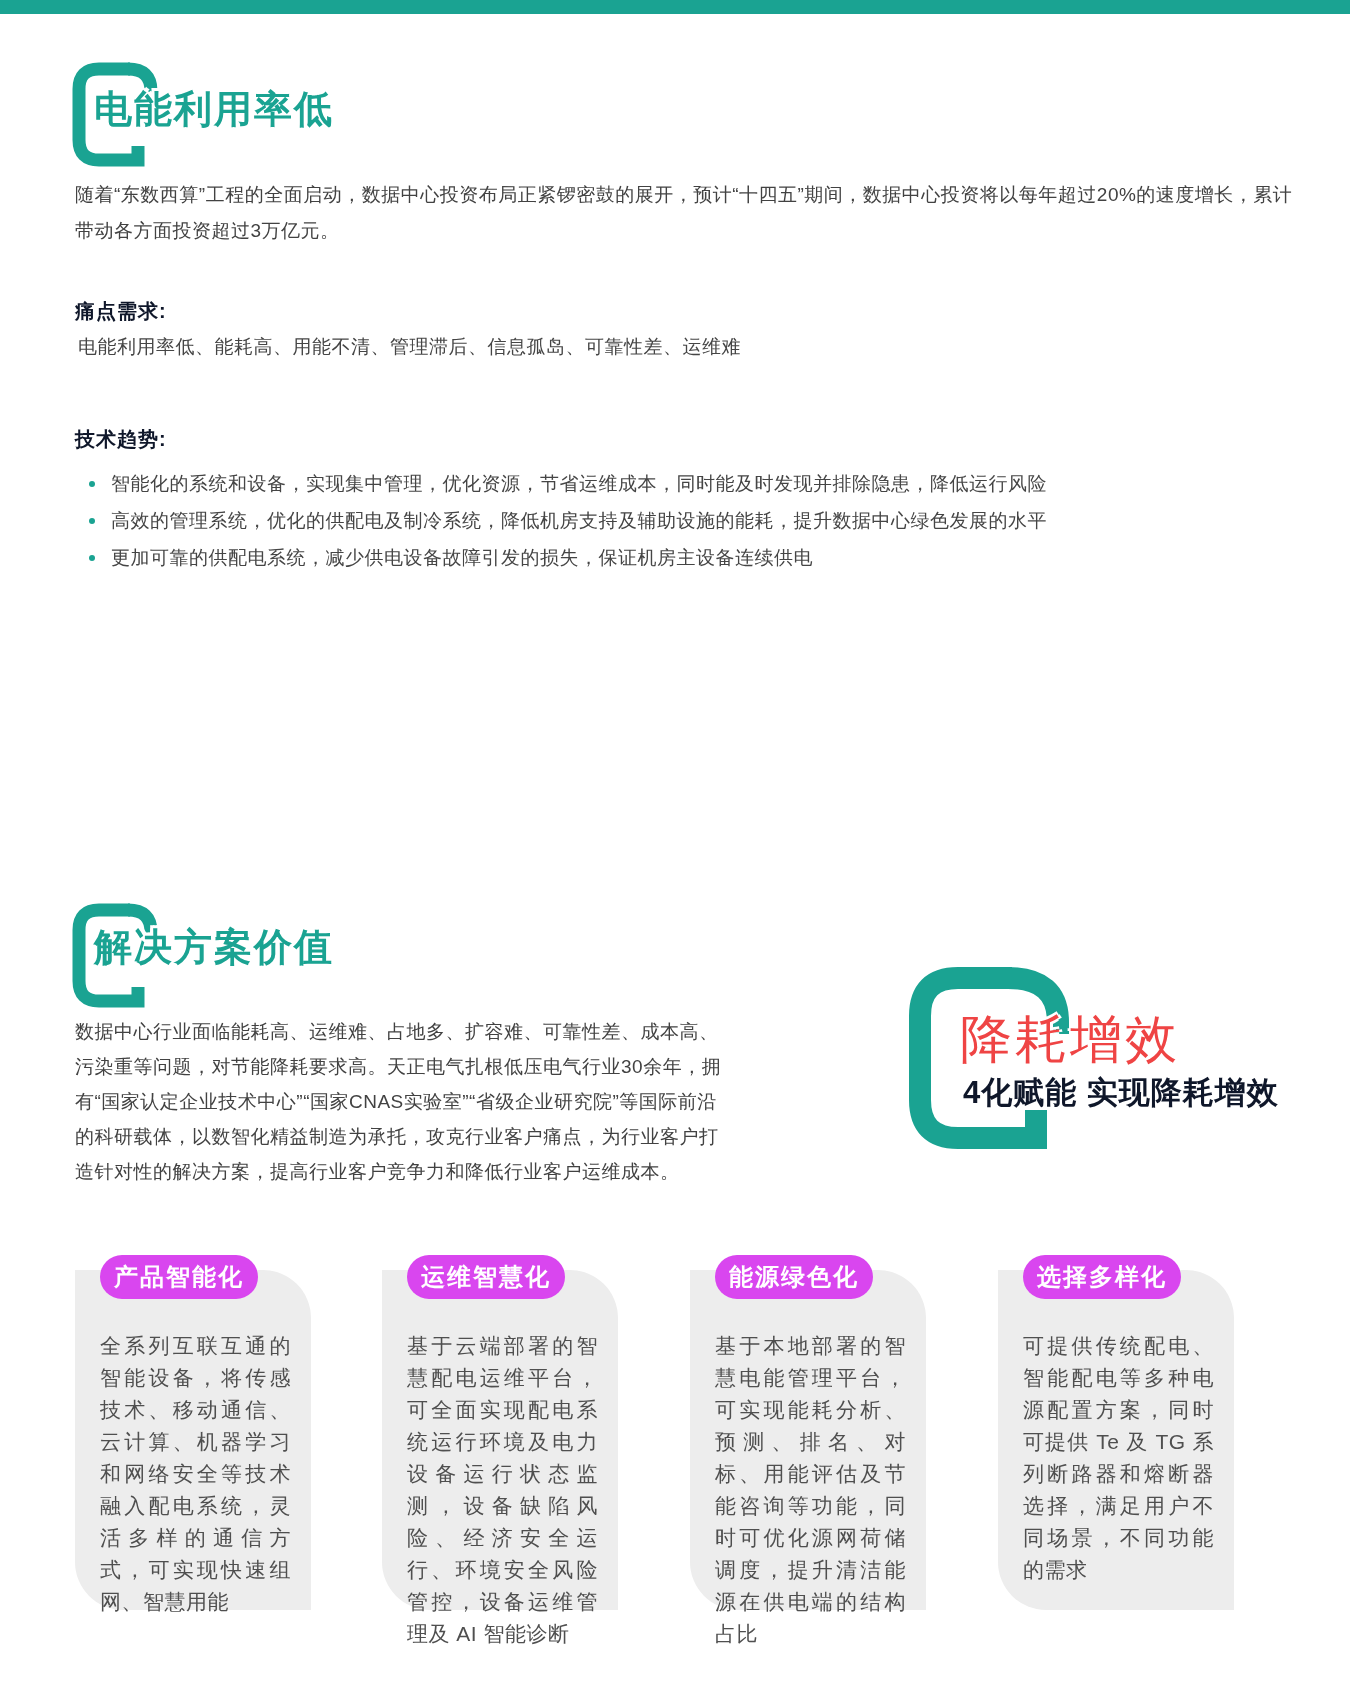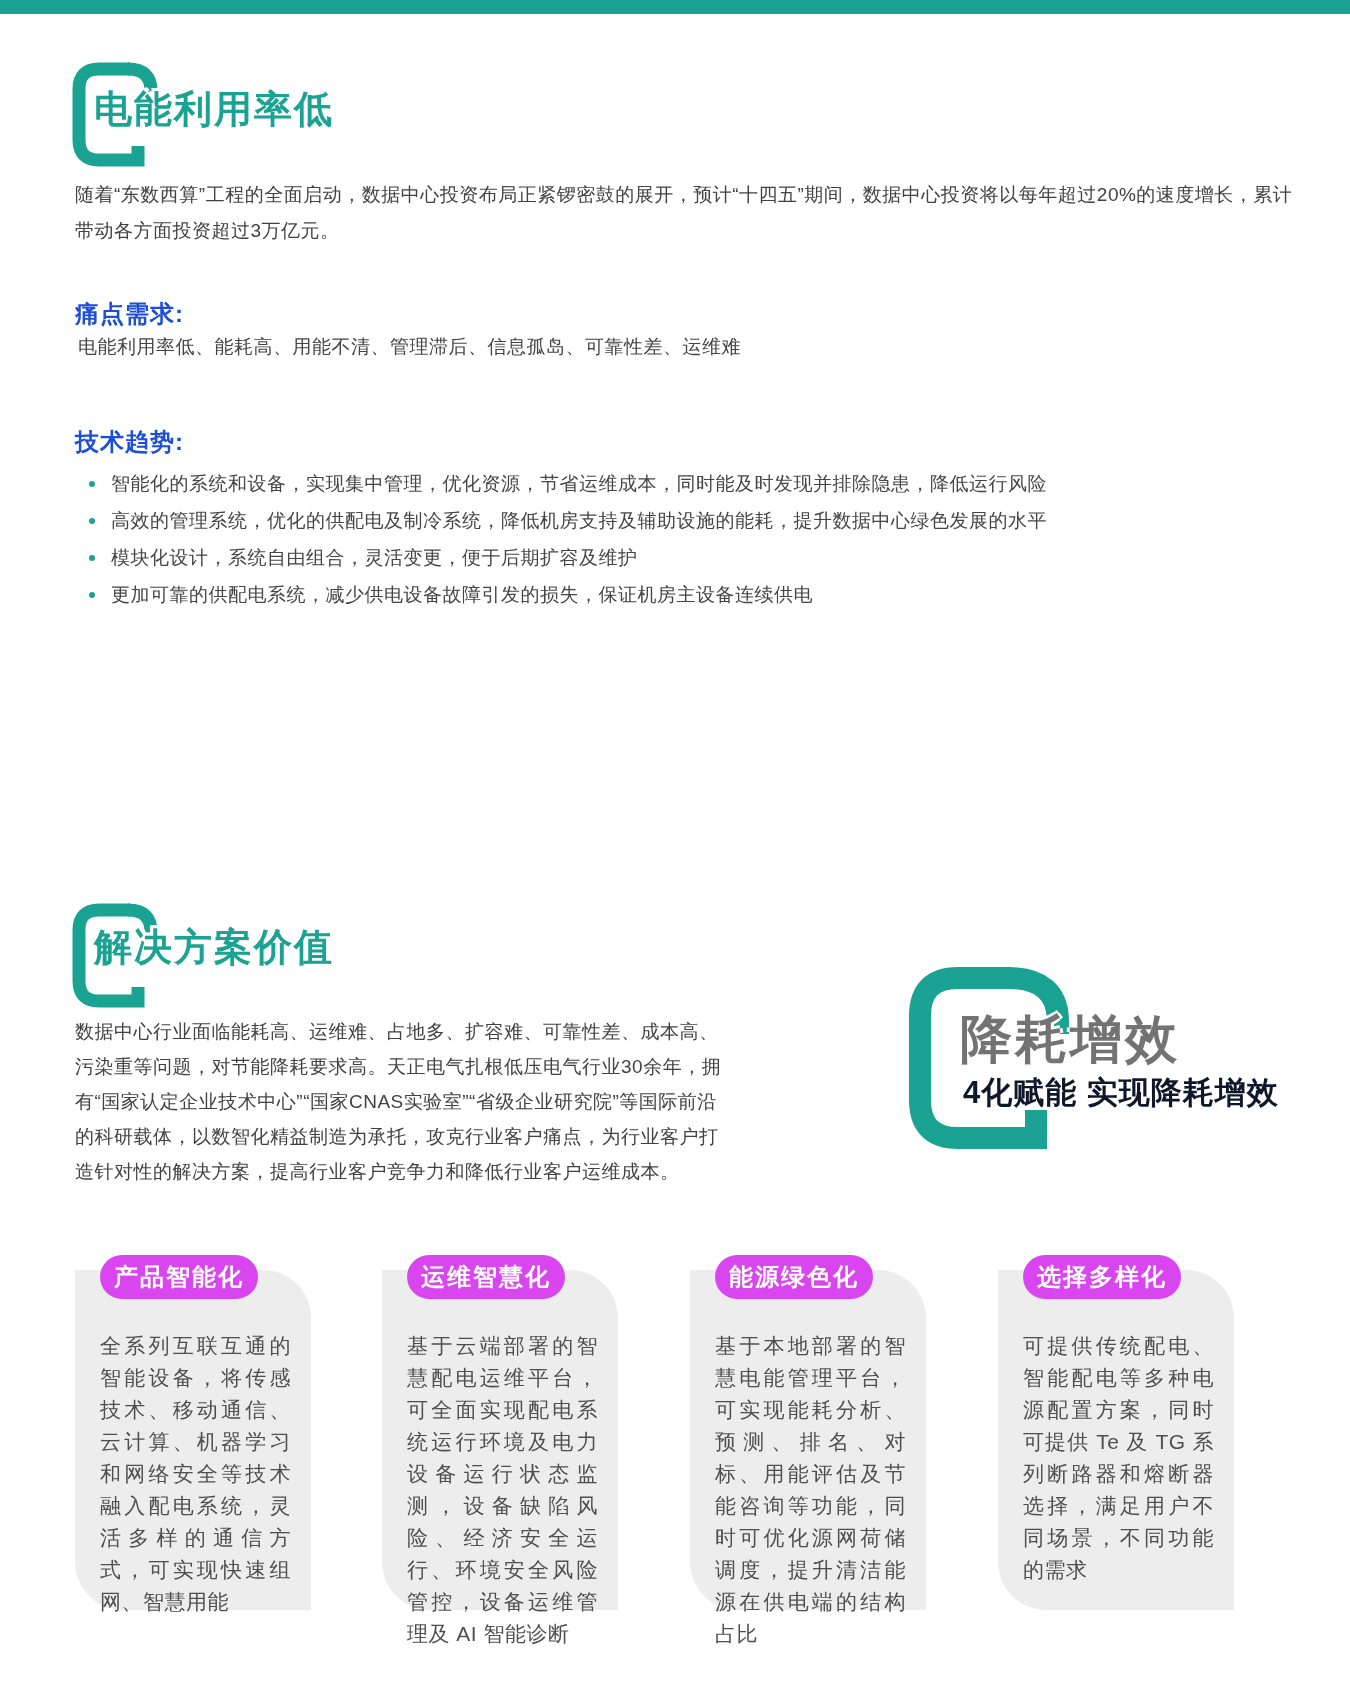--- a/index.html
+++ b/index.html
@@ -17,37 +17,37 @@
   .sec-title{
     position:absolute;color:#1AA392;font-weight:bold;font-size:38px;letter-spacing:2px;
     text-shadow:3px 0 0 #fff,-3px 0 0 #fff,0 3px 0 #fff,0 -3px 0 #fff,3px 3px 0 #fff,-3px -3px 0 #fff,3px -3px 0 #fff,-3px 3px 0 #fff;
     z-index:2;white-space:nowrap;
   }
   .para{
     position:absolute;color:#424242;font-size:19px;line-height:36px;letter-spacing:0.5px;
     text-align:left;
   }
   .sublabel{
-    position:absolute;color:#1d4ed8;font-size:24px;font-weight:bold;letter-spacing:1px;white-space:nowrap;
+    position:absolute;color:#0f172a;font-size:20px;font-weight:bold;letter-spacing:1px;white-space:nowrap;
   }
   .plain-line{
     position:absolute;color:#454545;font-size:19px;letter-spacing:0.5px;white-space:nowrap;
   }
   .trend-list{position:absolute;left:75px;top:462px;width:1150px;margin:12px;padding:0;list-style:none;}
   .trend-list li{
     position:relative;padding-left:24px;margin:0 0 17px 0;
     color:#454545;font-size:19px;line-height:20px;letter-spacing:0.5px;white-space:nowrap;
   }
   .trend-list li .dot{
     position:absolute;left:2px;top:7px;width:6px;height:6px;border-radius:50%;background:#1AA392;
   }
 
   
   .badge-title{
-    position:absolute;left:960px;top:1005px;color:#737373;font-size:52px;font-weight:bold;letter-spacing:3px;z-index:2;white-space:nowrap;
+    position:absolute;left:960px;top:1005px;color:#ef4444;font-size:52px;font-weight:normal;letter-spacing:3px;z-index:2;white-space:nowrap;
     text-shadow:3px 0 0 #fff,-3px 0 0 #fff,0 3px 0 #fff,0 -3px 0 #fff;
   }
   .badge-sub{
     position:absolute;left:963px;top:1072px;color:#0f172a;font-size:31px;font-weight:bold;letter-spacing:1px;z-index:2;white-space:nowrap;
     text-shadow:2px 0 0 #fff,-2px 0 0 #fff,0 2px 0 #fff,0 -2px 0 #fff;
   }
 
   
   .card{position:absolute;top:1255px;width:264px;height:355px;}
   .card .card-body{
@@ -81,21 +81,20 @@
 
 <div class="para" style="left:75px;top:177px;width:1235px;">随着“东数西算”工程的全面启动，数据中心投资布局正紧锣密鼓的展开，预计“十四五”期间，数据中心投资将以每年超过20%的速度增长，累计带动各方面投资超过3万亿元。</div>
 
 <div class="sublabel" style="left:75px;top:298px;">痛点需求:</div>
 <div class="plain-line" style="left:78px;top:334px;">电能利用率低、能耗高、用能不清、管理滞后、信息孤岛、可靠性差、运维难</div>
 
 <div class="sublabel" style="left:75px;top:426px;">技术趋势:</div>
 <ul class="trend-list">
   <li><span class="dot"></span><span>智能化的系统和设备，实现集中管理，优化资源，节省运维成本，同时能及时发现并排除隐患，降低运行风险</span></li>
   <li><span class="dot"></span><span>高效的管理系统，优化的供配电及制冷系统，降低机房支持及辅助设施的能耗，提升数据中心绿色发展的水平</span></li>
-  <li><span class="dot"></span><span>模块化设计，系统自由组合，灵活变更，便于后期扩容及维护</span></li>
   <li><span class="dot"></span><span>更加可靠的供配电系统，减少供电设备故障引发的损失，保证机房主设备连续供电</span></li>
 </ul>
 
 <div class="qicon" style="left:72px;top:903px;">
   <svg width="95" height="105" viewBox="0 0 95 105">
     <path d="M58 7 H27 Q7 7 7 27 V78 Q7 98 27 98 H66 V84" fill="none" stroke="#1AA392" stroke-width="13"></path>
     <path d="M56 7 Q79 7 79 29 V37" fill="none" stroke="#1AA392" stroke-width="13"></path>
   </svg>
 </div>
 <div class="sec-title" style="left:94px;top:922px;">解决方案价值</div>

